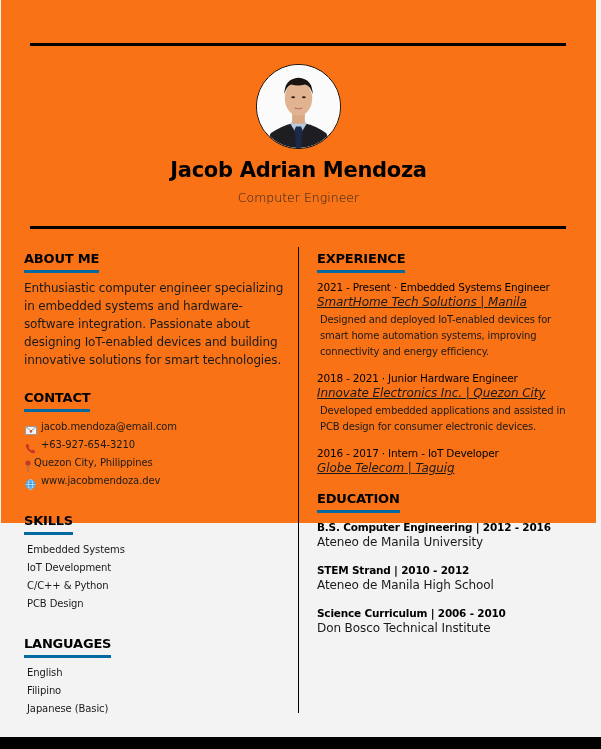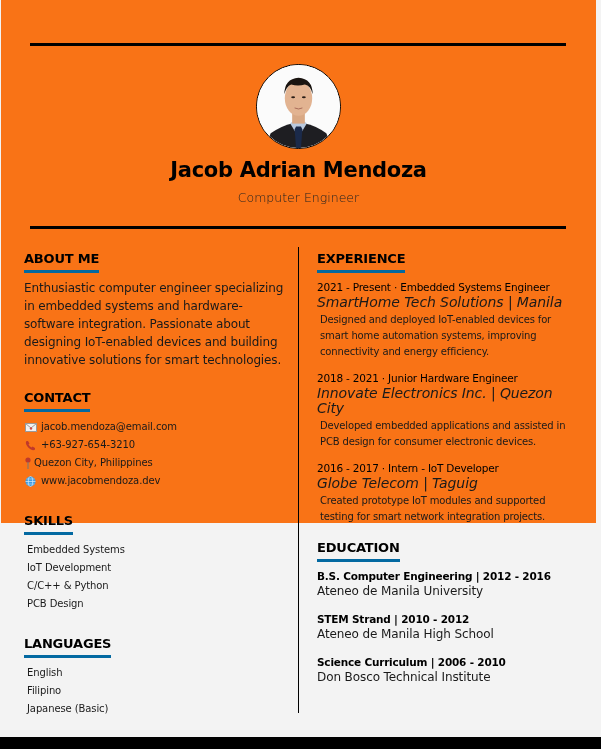--- a/index.html
+++ b/index.html
@@ -88,37 +88,37 @@
       font-size: 12px;
       line-height: 18px;
       color: #1a1a1a;
       letter-spacing: -0.15px;
     }
 
     .contact-item, .plain-item {
       font-size: 10px;
       line-height: 18px;
       color: #1a1a1a;
-      display: flex; align-items: center;
+      display: flex; align-items: flex-end;
       letter-spacing: -0.1px;
     }
     .plain-item { padding-left: 3px; }
     .ci-icon {
       display: inline-flex; align-items: center; justify-content: center;
       width: 13px; height: 12px; margin-right: 4px;
     }
 
     .job { margin-bottom: 10px; }
     .job-title {
       font-size: 10.5px; font-weight: normal; color: #000;
       line-height: 16px; letter-spacing: -0.2px;
     }
     .job-company {
-      font-size: 14px; font-style: italic; color: #1a1a1a;
-      line-height: 15px; letter-spacing: -0.1px;
+      font-size: 12px; font-style: italic; color: #1a1a1a;
+      line-height: 15px; letter-spacing: -0.1px; text-decoration: underline;
     }
     .job-desc {
       font-size: 10px; line-height: 16px; color: #1a1a1a;
       padding-left: 3px; margin-top: 2px; letter-spacing: -0.15px;
     }
     .exp-section { margin-bottom: 12px; }
 
     .edu { margin-bottom: 12px; }
     .edu-title {
       font-size: 10.5px; font-weight: bold; color: #000;
@@ -244,21 +244,20 @@
 
       <div class="job">
         <div class="job-title">2018 - 2021 · Junior Hardware Engineer</div>
         <div class="job-company">Innovate Electronics Inc. | Quezon City</div>
         <div class="job-desc">Developed embedded applications and assisted in PCB design for consumer electronic devices.</div>
       </div>
 
       <div class="job">
         <div class="job-title">2016 - 2017 · Intern - IoT Developer</div>
         <div class="job-company">Globe Telecom | Taguig</div>
-        <div class="job-desc">Created prototype IoT modules and supported testing for smart network integration projects.</div>
       </div>
     </div>
 
     <div class="section">
       <div class="sec-head">EDUCATION</div>
 
       <div class="edu">
         <div class="edu-title">B.S. Computer Engineering | 2012 - 2016</div>
         <div class="edu-school">Ateneo de Manila University</div>
       </div>

